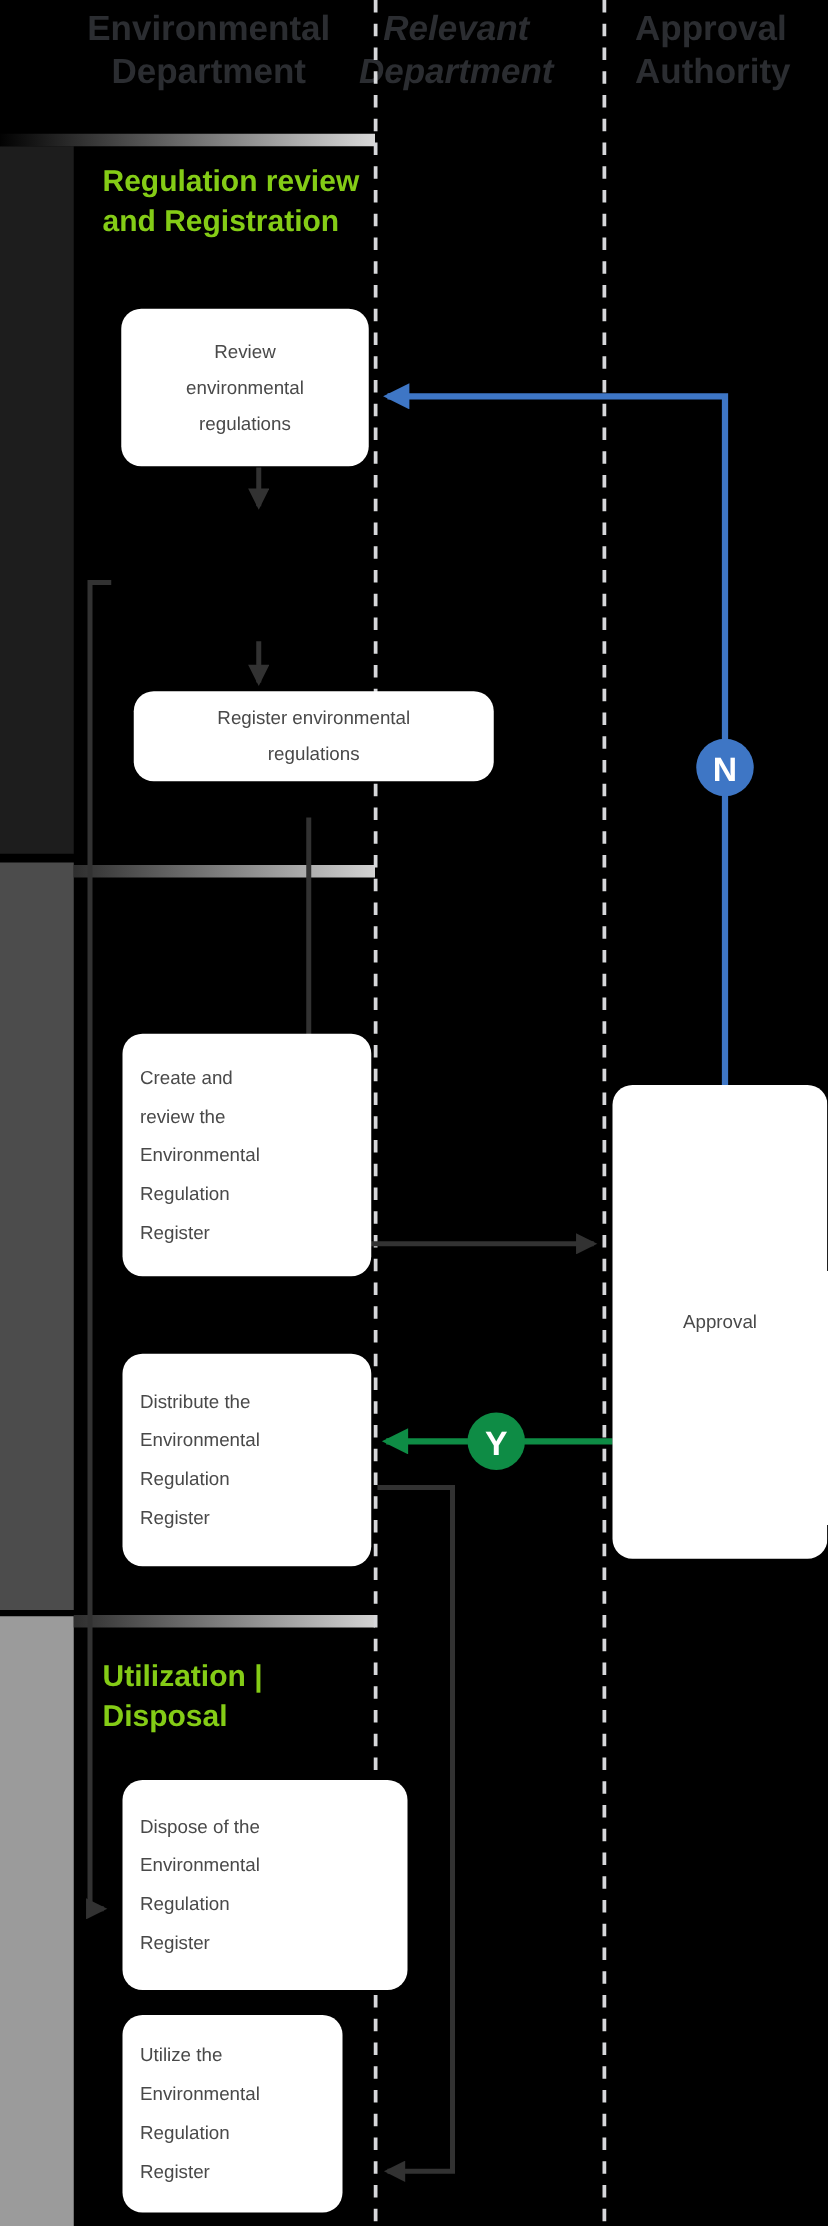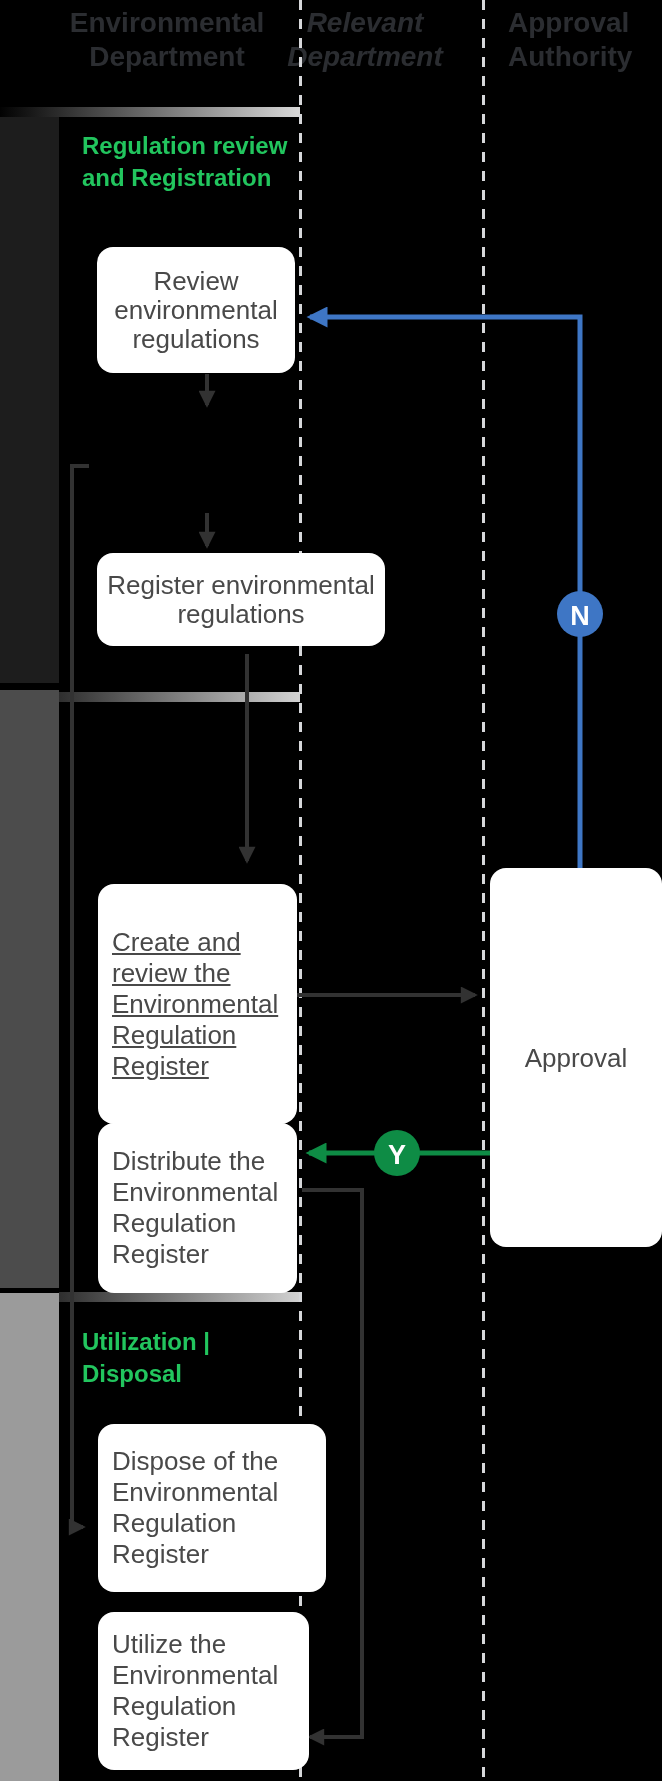--- a/index.html
+++ b/index.html
@@ -27,46 +27,46 @@
     font-size: 28px; font-weight: bold; line-height: 34px;
     color: #2b2d31; white-space: pre-line; text-align: center;
   }
   .lane-h.env { left: 57px;  width: 220px; }
   .lane-h.rel { left: 262px; width: 206px; font-style: italic; }
   .lane-h.app { left: 508px; width: 160px; text-align: left; }
   
   .sec-title {
     position: absolute; left: 82px; width: 215px;
     font-size: 24px; font-weight: bold; line-height: 31.5px;
-    color: #22c55e; white-space: pre-line;
+    color: #84cc16; white-space: pre-line;
   }
   .sec-title.t1 { top: 130px; width: 230px; }
   .sec-title.t2 { top: 722px; }
   .sec-title.t3 { top: 1326px; }
   
   svg.wires { position: absolute; left: 0; top: 0; z-index: 2; }
   
   .node {
     position: absolute; z-index: 3;
     background: #ffffff; border-radius: 16px;
     display: flex; align-items: center;
-    color: #494949; font-size: 26px; line-height: 30px;
+    color: #494949; font-size: 15px; line-height: 30px;
   }
   .node .node-label { white-space: pre-line; width: 100%; }
   .node.center { justify-content: center; }
   .node.center .node-label { text-align: center; }
   .node.left .node-label { text-align: left; padding-left: 14px; }
   .node.review     { left: 97px;  top: 247px;  width: 198px; height: 126px; line-height: 29px; }
   .node.conduct    { left: 89px;  top: 413px;  width: 201px; height: 99px;  line-height: 29px; }
-  .node.register   { left: 97px;  top: 553px;  width: 288px; height: 93px; line-height: 29px; }
-  .node.create     { left: 98px;  top: 884px;  width: 199px; height: 240px; line-height: 31px; text-decoration: underline; }
-  .node.distribute { left: 98px;  top: 1083px; width: 199px; height: 170px; line-height: 31px; margin-top: 40px; }
+  .node.register   { left: 107px;  top: 553px;  width: 288px; height: 72px; line-height: 29px; }
+  .node.create     { left: 98px;  top: 827px;  width: 199px; height: 194px; line-height: 31px; }
+  .node.distribute { left: 98px;  top: 1083px; width: 199px; height: 170px; line-height: 31px; }
   .node.approval   { left: 490px; top: 868px;  width: 172px; height: 379px; }
   .node.dispose    { left: 98px;  top: 1424px; width: 228px; height: 168px; line-height: 31px; }
-  .node.utilize    { left: 98px;  top: 1612px; width: 211px; height: 158px; line-height: 31px; }
+  .node.utilize    { left: 98px;  top: 1612px; width: 176px; height: 158px; line-height: 31px; }
   .badge-text { font-family: "Liberation Sans", "DejaVu Sans", sans-serif; font-weight: bold; }
 </style>
 </head>
 <body>
 
 <div class="canvas">
 
   <div class="strip s1"></div>
   <div class="strip s2"></div>
   <div class="strip s3"></div>

